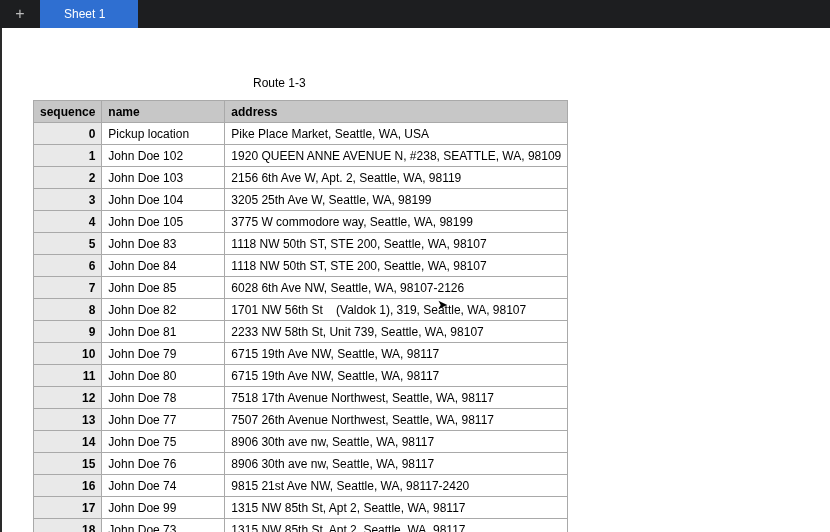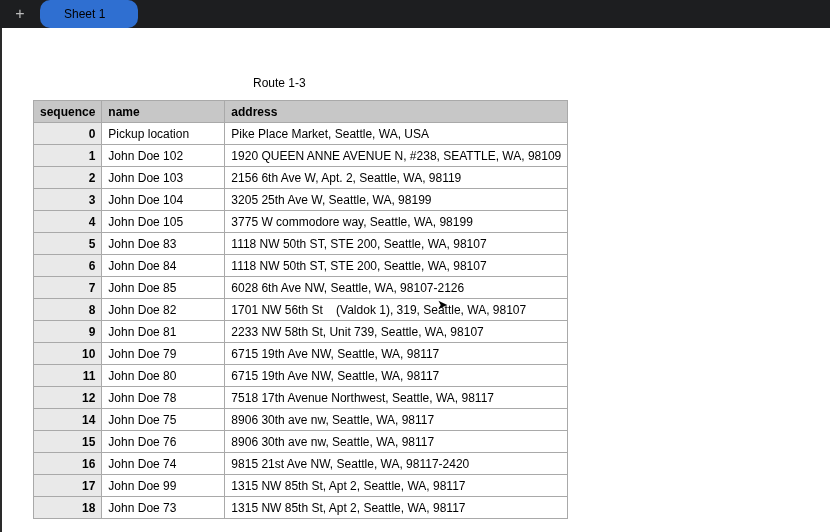--- a/index.html
+++ b/index.html
@@ -1,18 +1,18 @@
 <!DOCTYPE html>
 <html><head>
 <meta charset="utf-8">
 <style>
   html,body{margin:0;padding:0;width:830px;height:532px;background:#fff;font-family:Arial,Helvetica,sans-serif;overflow:hidden;}
   .topbar{background:#1d1e20;height:28px;display:flex;align-items:stretch;}
   .addtab{width:40px;display:flex;align-items:center;justify-content:center;color:#bbb;font-size:16px;cursor:pointer;}
-  .tab{background:#2f6fd1;color:#000000;font-size:12px;padding:0 24px;display:flex;align-items:center;min-width:50px;border-radius:10px;}
+  .tab{background:#2f6fd1;color:#ffffff;font-size:12px;padding:0 24px;display:flex;align-items:center;min-width:50px;}
   .content{padding:10px 0 0 0;}
   .title{font-size:12px;text-align:left;margin:38px 0 10px 253px;color:#000;}
   .tbl{border-collapse:collapse;margin-left:33px;font-size:12px;color:#000;table-layout:fixed;}
   .tbl th,.tbl td{border:1px solid #a9a9a9;padding:3px 6px;height:15px;white-space:nowrap;overflow:hidden;}
   .tbl th{background:#c7c7c7;font-weight:bold;text-align:left;}
   .tbl th.seq{width:54px;text-align:left;}
   .tbl th.name{width:110px;}
   .tbl th.addr{width:303px;}
   .tbl td.seq{background:#e9e9e9;text-align:right;font-weight:bold;width:54px;}
   .tbl td.name{width:110px;}
@@ -100,20 +100,25 @@
           <td class="seq">11</td>
           <td class="name">John Doe 80</td>
           <td class="addr">6715 19th Ave NW, Seattle, WA, 98117</td>
         </tr>
         <tr>
           <td class="seq">12</td>
           <td class="name">John Doe 78</td>
           <td class="addr">7518 17th Avenue Northwest, Seattle, WA, 98117</td>
         </tr>
         <tr>
+          <td class="seq">13</td>
+          <td class="name">John Doe 77</td>
+          <td class="addr">7507 26th Avenue Northwest, Seattle, WA, 98117</td>
+        </tr>
+        <tr>
           <td class="seq">14</td>
           <td class="name">John Doe 75</td>
           <td class="addr">8906 30th ave nw, Seattle, WA, 98117</td>
         </tr>
         <tr>
           <td class="seq">15</td>
           <td class="name">John Doe 76</td>
           <td class="addr">8906 30th ave nw, Seattle, WA, 98117</td>
         </tr>
         <tr>

